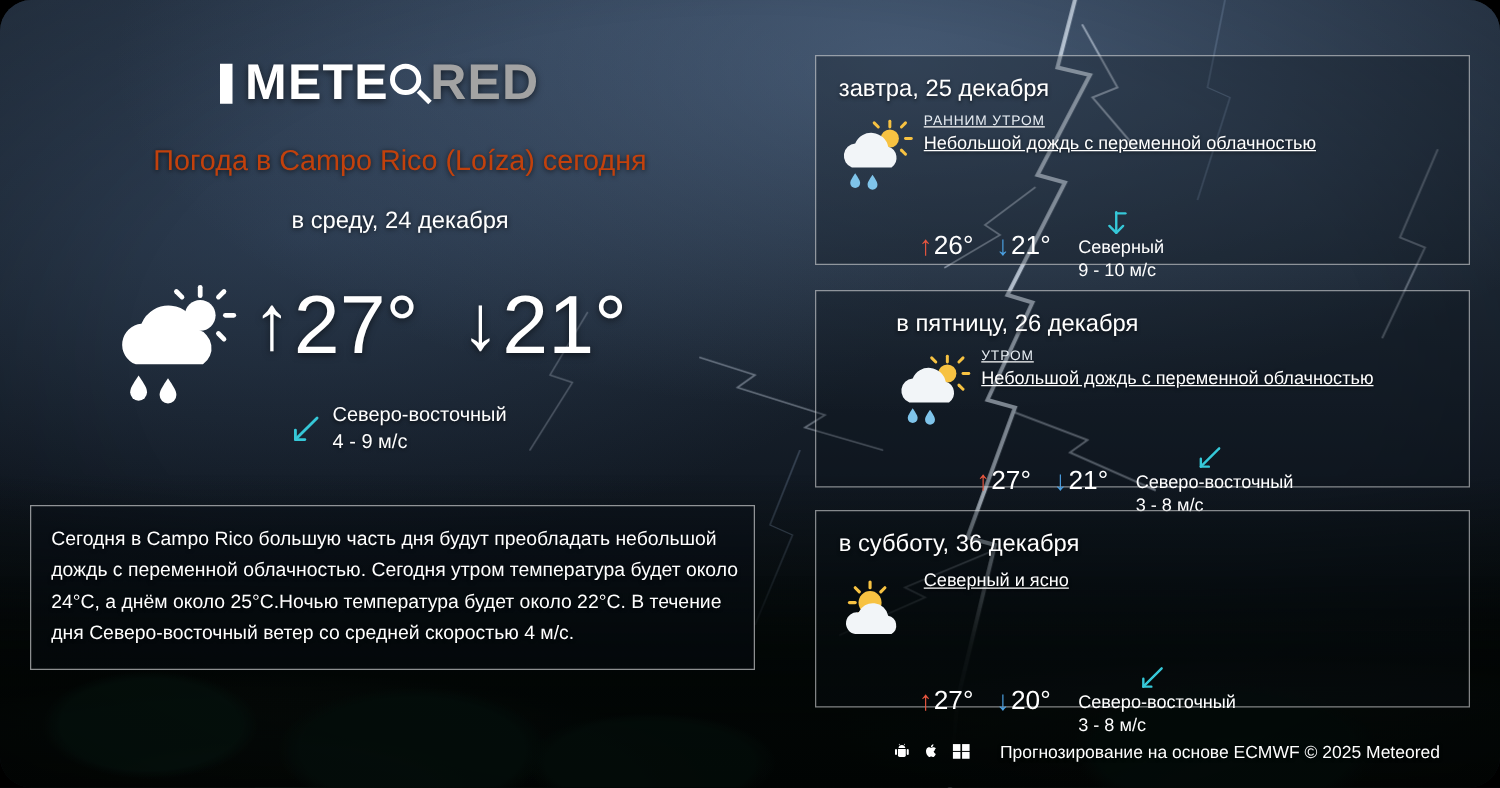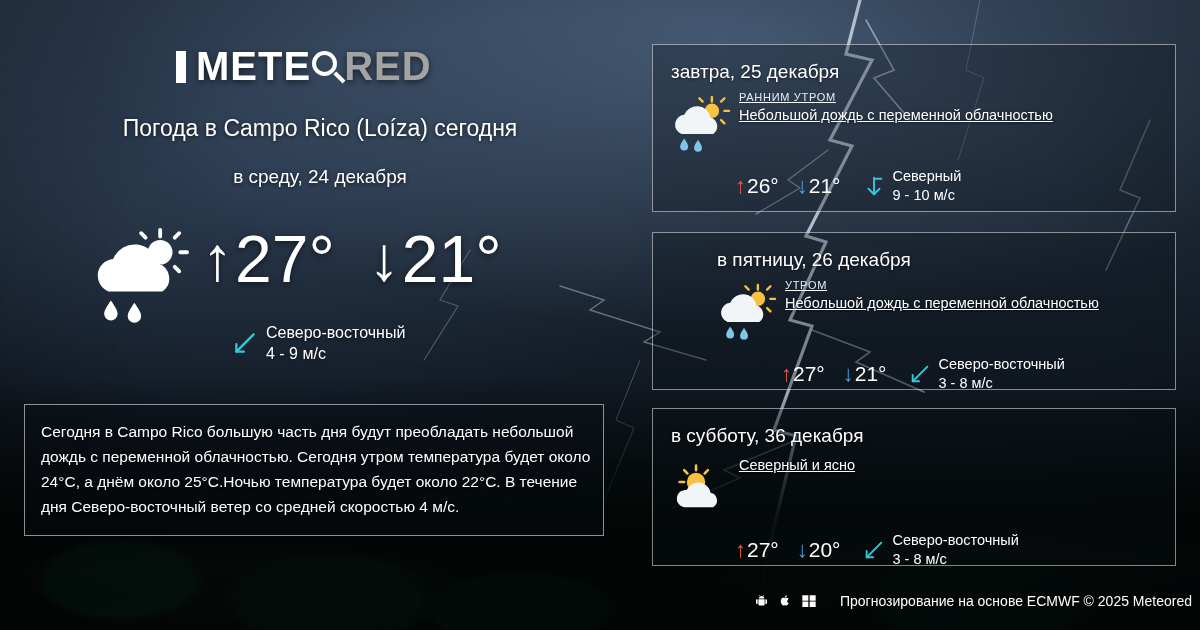--- a/index.html
+++ b/index.html
@@ -10,20 +10,21 @@
   body {
     font-family: "Liberation Sans", sans-serif;
   }
   .page {
     position: relative;
     width: 1200px;
     height: 630px;
     overflow: hidden;
     background: #0d1117;
     color: #fff;
+    border-radius: 25px;
   }
   
   .bg {
     position: absolute;
     inset: 0;
     background:
       radial-gradient(ellipse 900px 400px at 60% 8%, rgba(120,150,190,0.35), rgba(20,30,45,0) 70%),
       radial-gradient(ellipse 700px 350px at 20% 30%, rgba(70,95,130,0.30), rgba(10,15,25,0) 72%),
       linear-gradient(180deg, #2b3a4d 0%, #1d2835 35%, #121a24 60%, #0a0f15 80%, #05080b 100%);
   }
@@ -124,21 +125,21 @@
   }
   .logo .red { color: #a3a3a3; }
 
   .title {
     position: absolute;
     left: 0;
     top: 115px;
     width: 640px;
     text-align: center;
     font-size: 23px;
-    color: #ffffff;
+    color: #c2410c;
     text-shadow: 0 1px 4px rgba(0,0,0,0.7);
   }
   .subtitle {
     position: absolute;
     left: 0;
     top: 166px;
     width: 640px;
     text-align: center;
     font-size: 19px;
     color: #fff;
@@ -271,37 +272,38 @@
     align-items: center;
     font-size: 21px;
   }
   .tmax { color: #fff; display: flex; align-items: center; margin-right: 18px; }
   .tmin { color: #fff; display: flex; align-items: center; margin-right: 22px; }
   .tmax .a { color: #e8563f; font-size: 22px; margin-right: 1px; }
   .tmin .a { color: #4b9fe0; font-size: 22px; margin-right: 1px; }
   .card-wind {
     display: flex;
     align-items: center;
+    flex-direction: column;
   }
   .card-wind .wicon {
     width: 22px;
     height: 22px;
     flex: 0 0 22px;
     margin-right: 8px;
   }
   .card-wind .wtext {
     font-size: 14.5px;
     line-height: 1.32;
     color: #fff;
   }
 
   
   .footer {
     position: absolute;
-    left: 668px;
+    left: 628px;
     top: 592px;
     width: 524px;
     display: flex;
     align-items: center;
     justify-content: flex-end;
     text-align: right;
   }
   .store-icons {
     display: flex;
     align-items: center;

